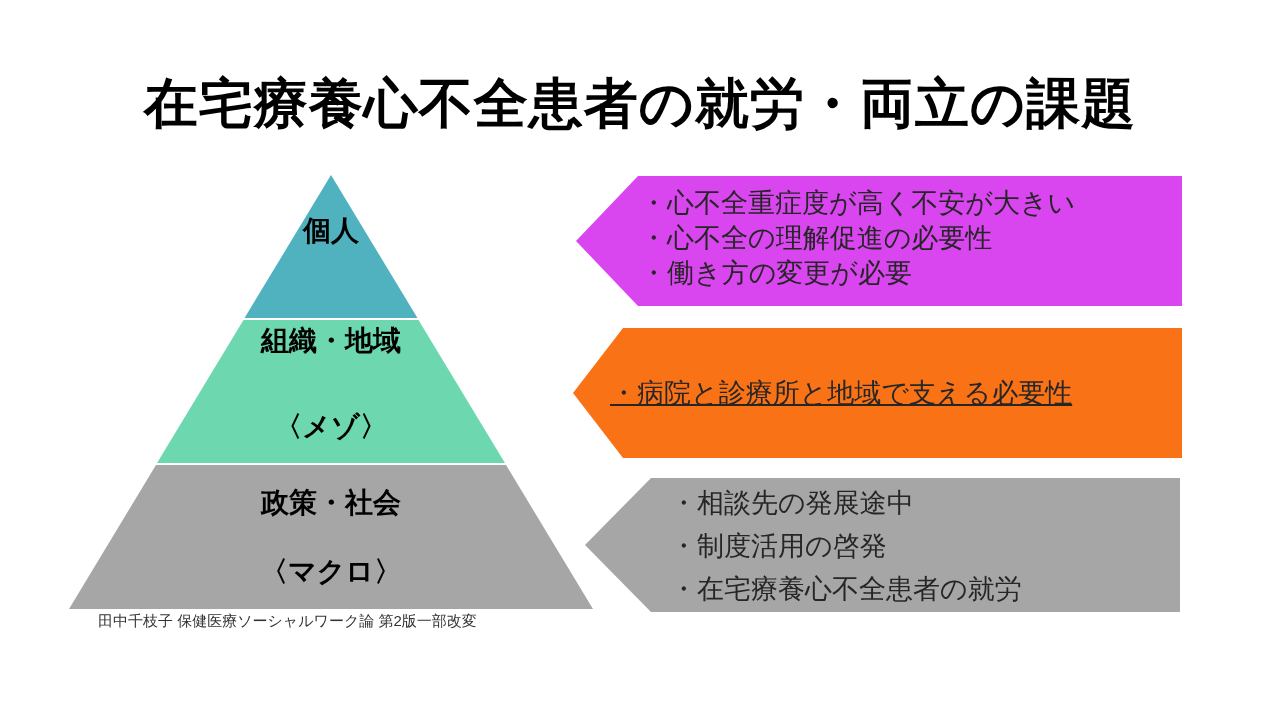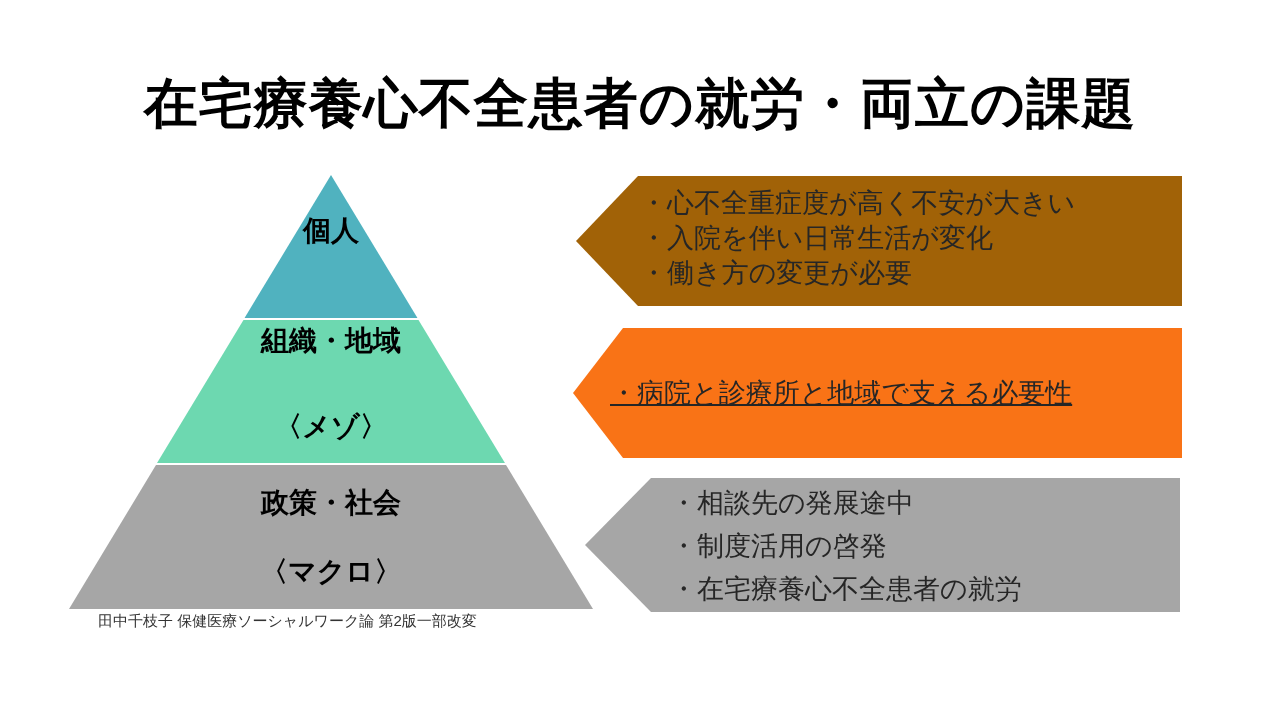--- a/index.html
+++ b/index.html
@@ -83,21 +83,21 @@
     position: absolute;
     color: #262626;
     font-size: 27px;
     font-weight: normal;
   }
   .callout-1 {
     left: 576px;
     top: 176px;
     width: 606px;
     height: 130px;
-    background: #a16207;
+    background: #d946ef;
     clip-path: polygon(0 50%, 62px 0, 100% 0, 100% 100%, 62px 100%);
   }
   .callout-1 .callout-text {
     padding: 10px 0 0 64px;
     line-height: 35px;
   }
   .callout-2 {
     left: 573px;
     top: 328px;
     width: 609px;
@@ -155,21 +155,21 @@
     <div class="pyr-label pyr-label-2a">組織・地域</div>
     <div class="pyr-label pyr-label-2b">〈メゾ〉</div>
 
     <div class="pyr-label pyr-label-3a">政策・社会</div>
     <div class="pyr-label pyr-label-3b">〈マクロ〉</div>
   </div>
 
   <div class="callout callout-1">
     <div class="callout-text">
       <div>・心不全重症度が高く不安が大きい</div>
-      <div>・入院を伴い日常生活が変化</div>
+      <div>・心不全の理解促進の必要性</div>
       <div>・働き方の変更が必要</div>
     </div>
   </div>
 
   <div class="callout callout-2">
     <div class="callout-text">
       <div>・病院と診療所と地域で支える必要性</div>
     </div>
   </div>
 

